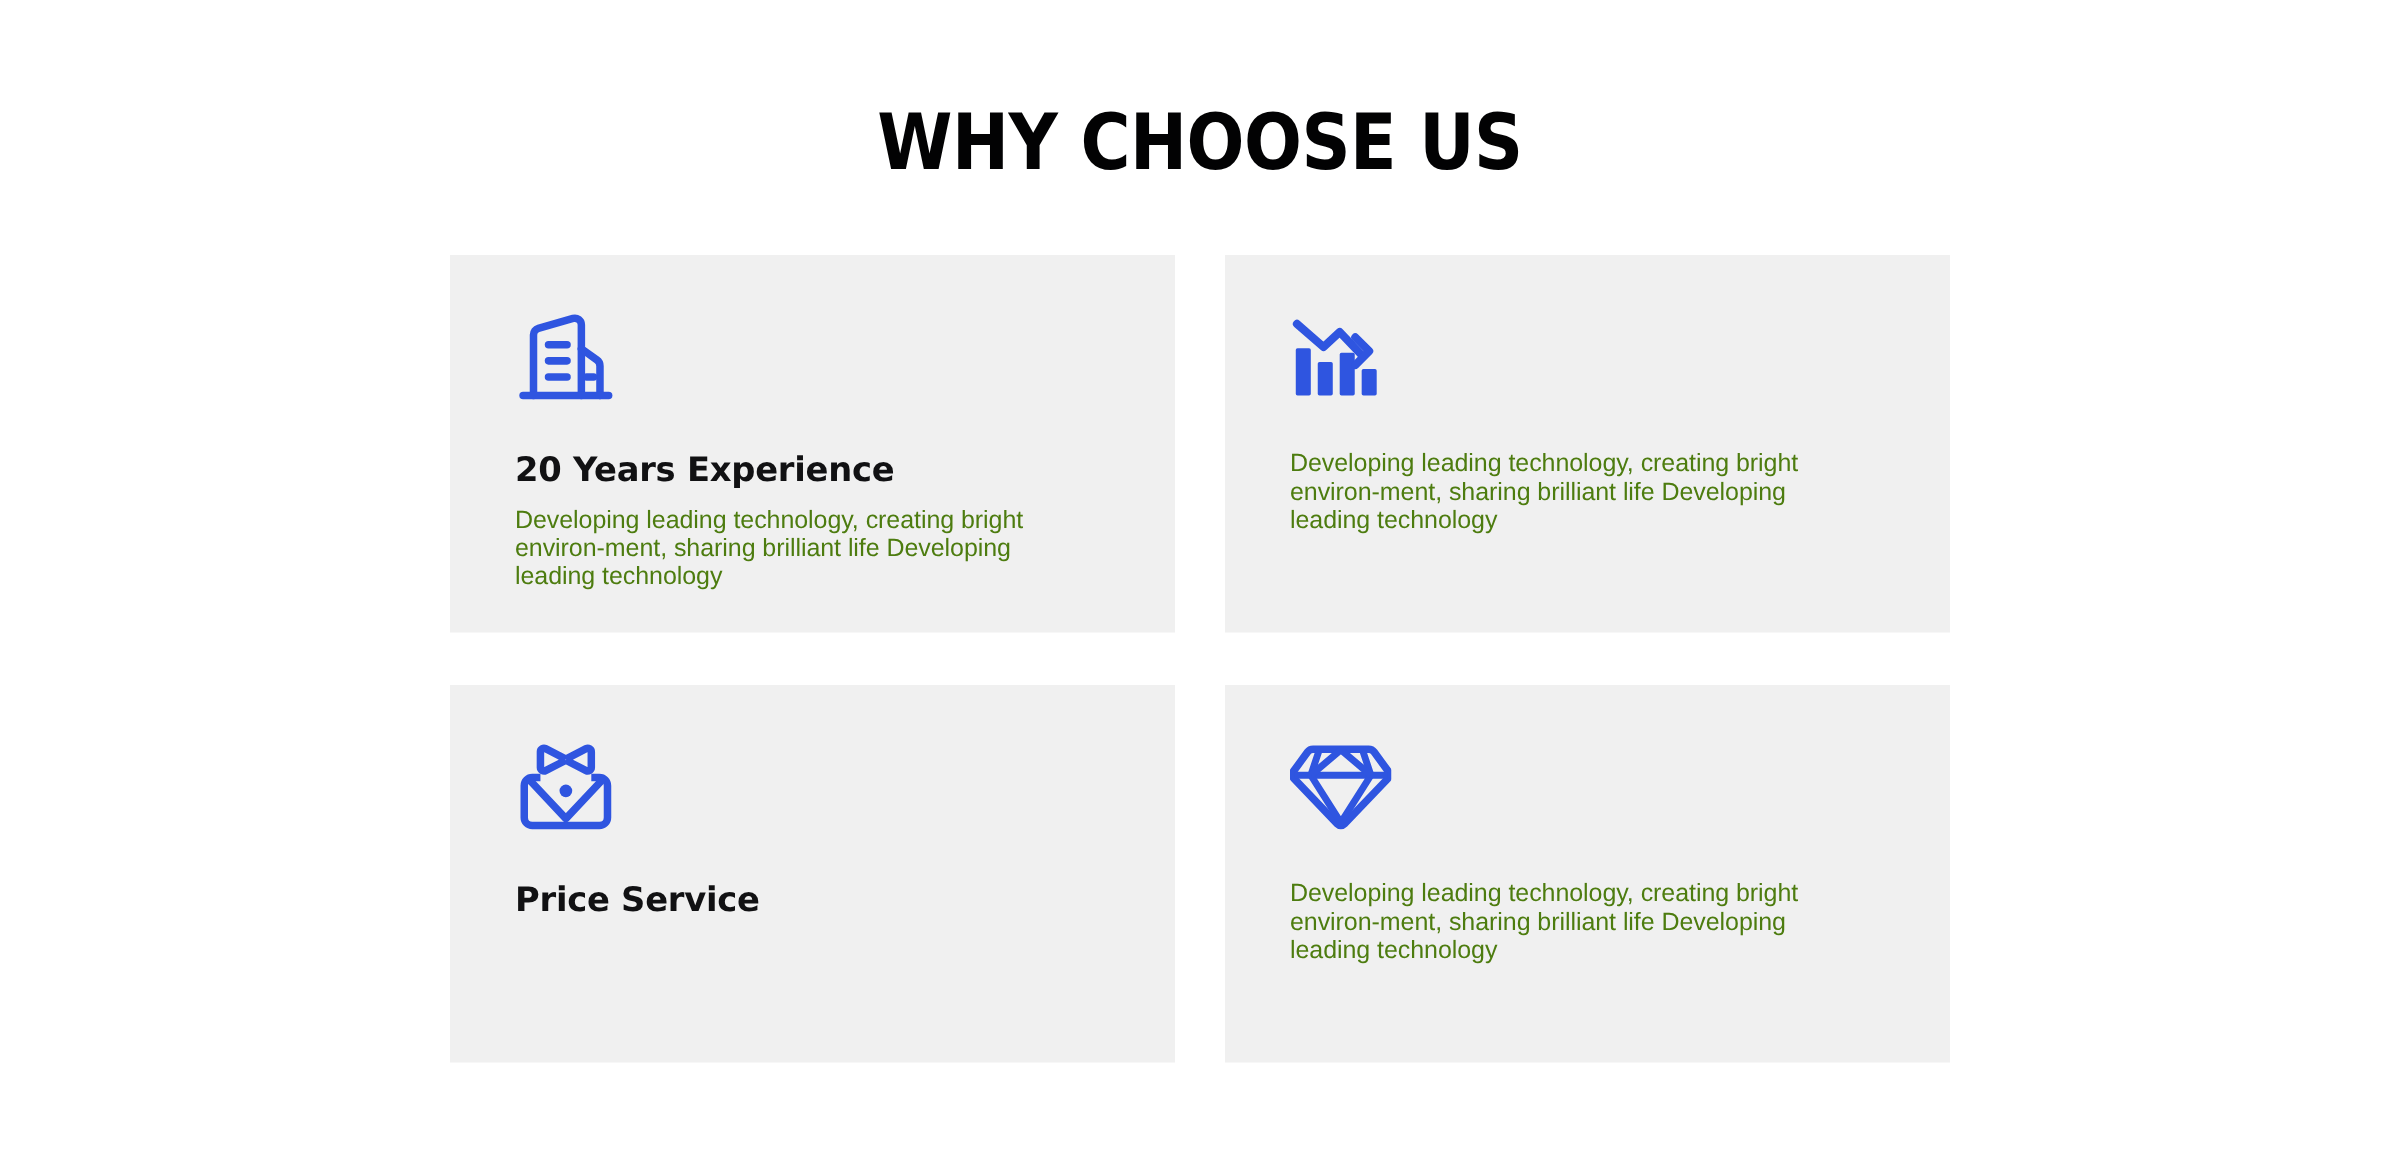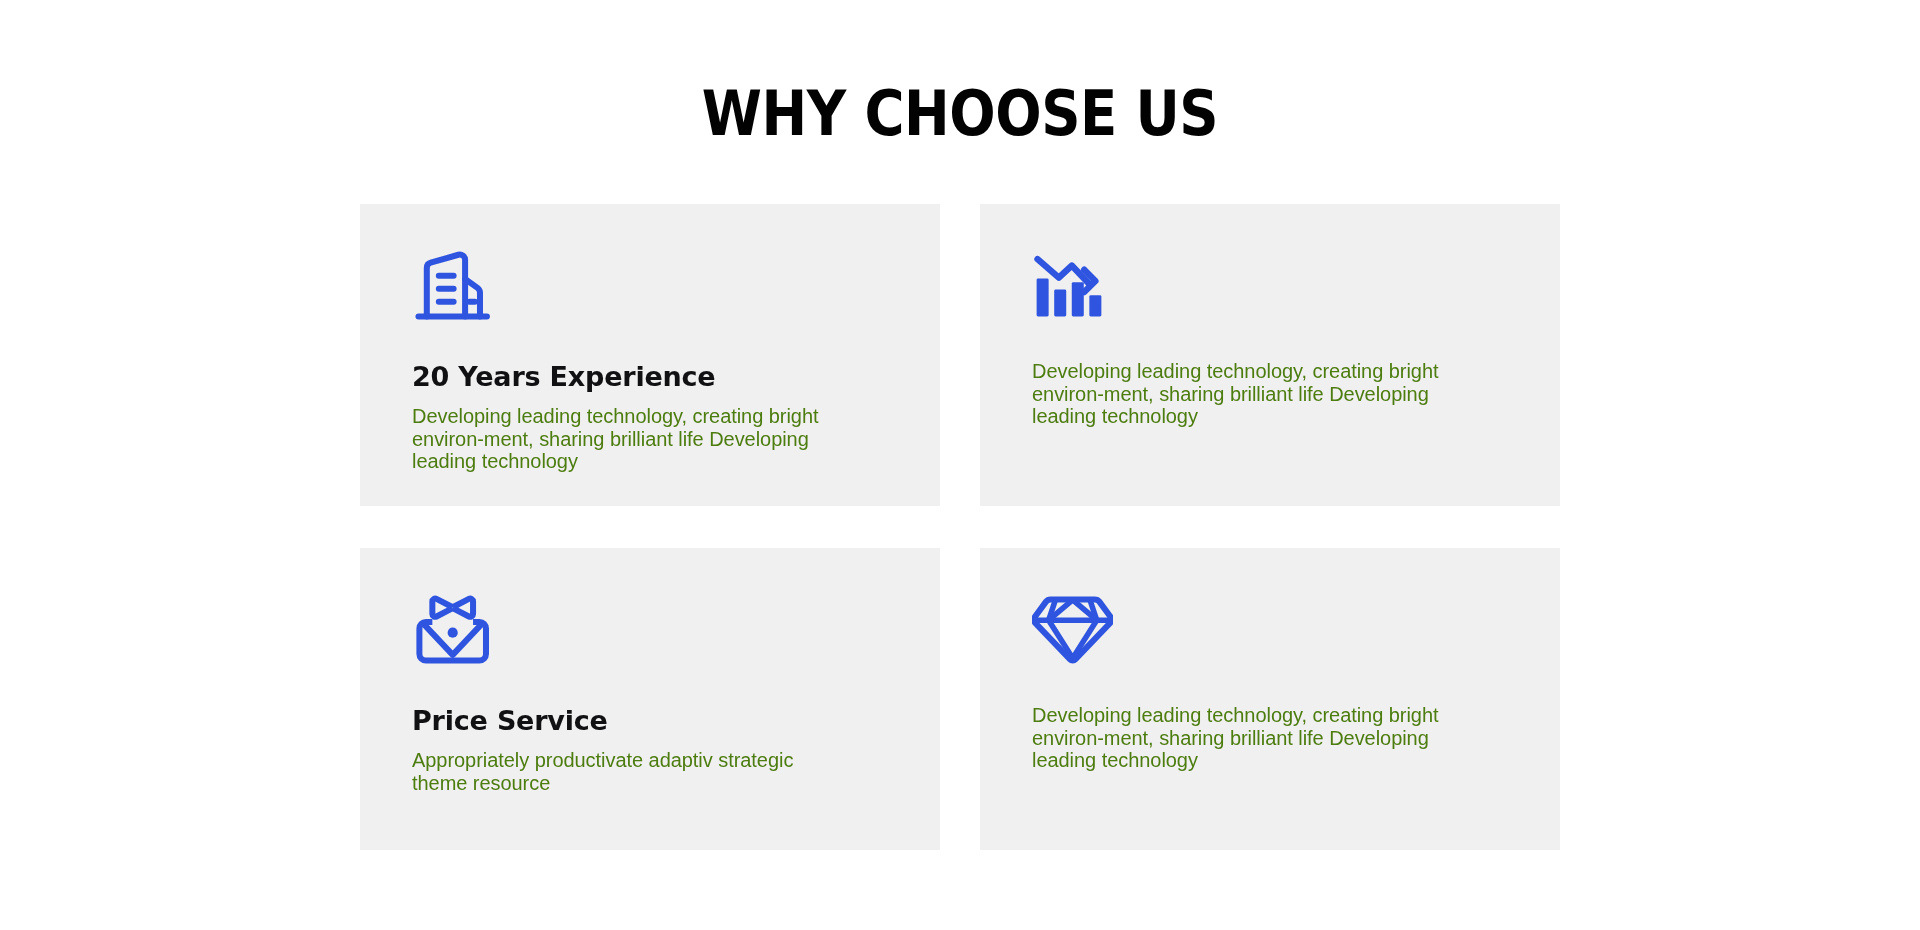--- a/index.html
+++ b/index.html
@@ -129,21 +129,20 @@
       <span class="card-icon">
         <svg viewBox="0 0 88 80" fill="none" xmlns="http://www.w3.org/2000/svg">
           <path d="M44 16.5L26.5 7.5c-2 -1 -4.5 .4 -4.5 2.7v13.6c0 2.3 2.5 3.7 4.5 2.7L44 17.5" stroke="#2f55e0" stroke-width="6.5" stroke-linejoin="round"></path>
           <path d="M44 16.5l17.5 -9c2 -1 4.5 .4 4.5 2.7v13.6c0 2.3 -2.5 3.7 -4.5 2.7L44 17.5" stroke="#2f55e0" stroke-width="6.5" stroke-linejoin="round"></path>
           <path d="M22 32.5h-7c-3.9 0 -7 3.1 -7 7V67c0 3.9 3.1 7 7 7h58c3.9 0 7 -3.1 7 -7V39.5c0 -3.9 -3.1 -7 -7 -7h-7" stroke="#2f55e0" stroke-width="6.5" stroke-linejoin="round"></path>
           <path d="M13 35l31 33 31 -33" stroke="#2f55e0" stroke-width="6.5" stroke-linecap="round" stroke-linejoin="round"></path>
           <circle cx="44" cy="44" r="5.5" fill="#2f55e0"></circle>
         </svg>
       </span>
       <div class="card-title">Price Service</div>
-      <div class="card-text">Appropriately productivate adaptiv strategic theme resource</div>
     </div>
 
     <div class="card">
       <span class="card-icon">
         <svg viewBox="0 0 88 80" fill="none" xmlns="http://www.w3.org/2000/svg">
           <path d="M20 8h48c1.9 0 3.7 .9 4.8 2.4l12 16.4c1.5 2.1 1.3 5 -.5 6.9L47.1 72.6c-1.7 1.8 -4.5 1.8 -6.2 0L3.7 33.7c-1.8 -1.9 -2 -4.8 -.5 -6.9l12 -16.4C16.3 8.9 18.1 8 20 8z" stroke="#2f55e0" stroke-width="6.5" stroke-linejoin="round"></path>
           <path d="M4 30.5h80" stroke="#2f55e0" stroke-width="6"></path>
           <path d="M25 9.5l-7 21 26 41 26 -41 -7 -21" stroke="#2f55e0" stroke-width="6" stroke-linejoin="round"></path>
           <path d="M18 30.5l26 -22 26 22" stroke="#2f55e0" stroke-width="6" stroke-linejoin="round"></path>
         </svg>

